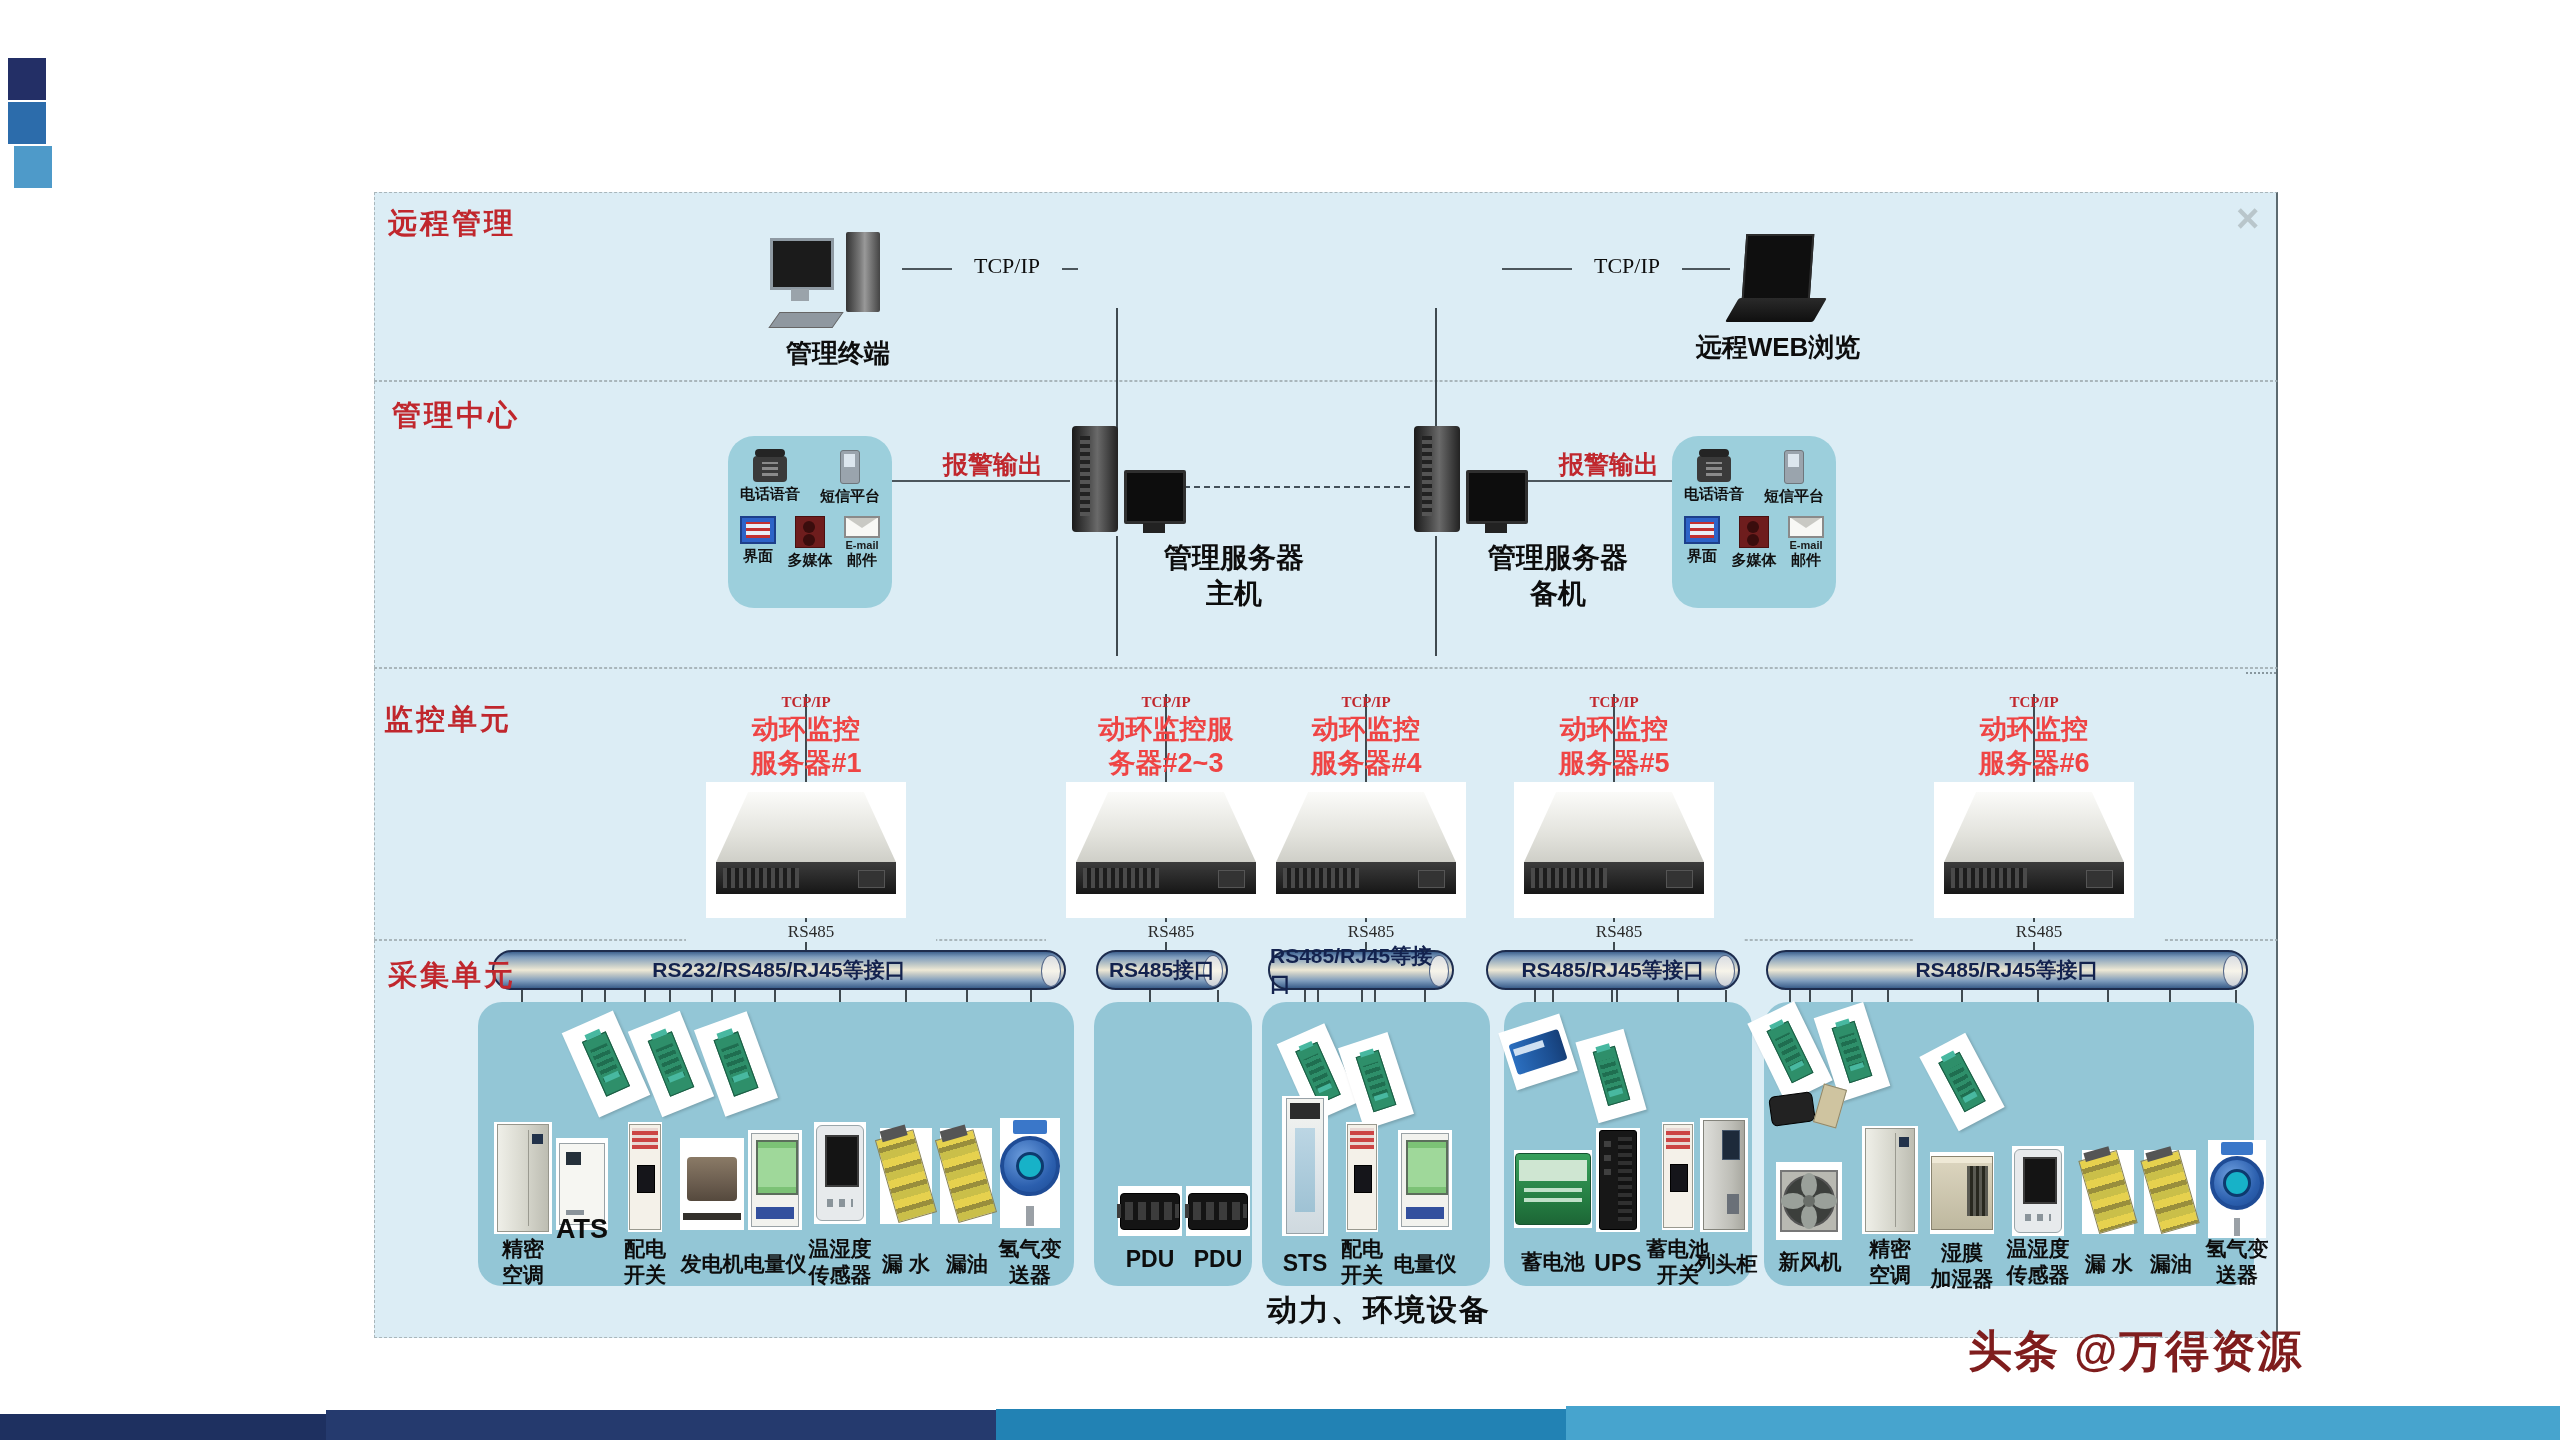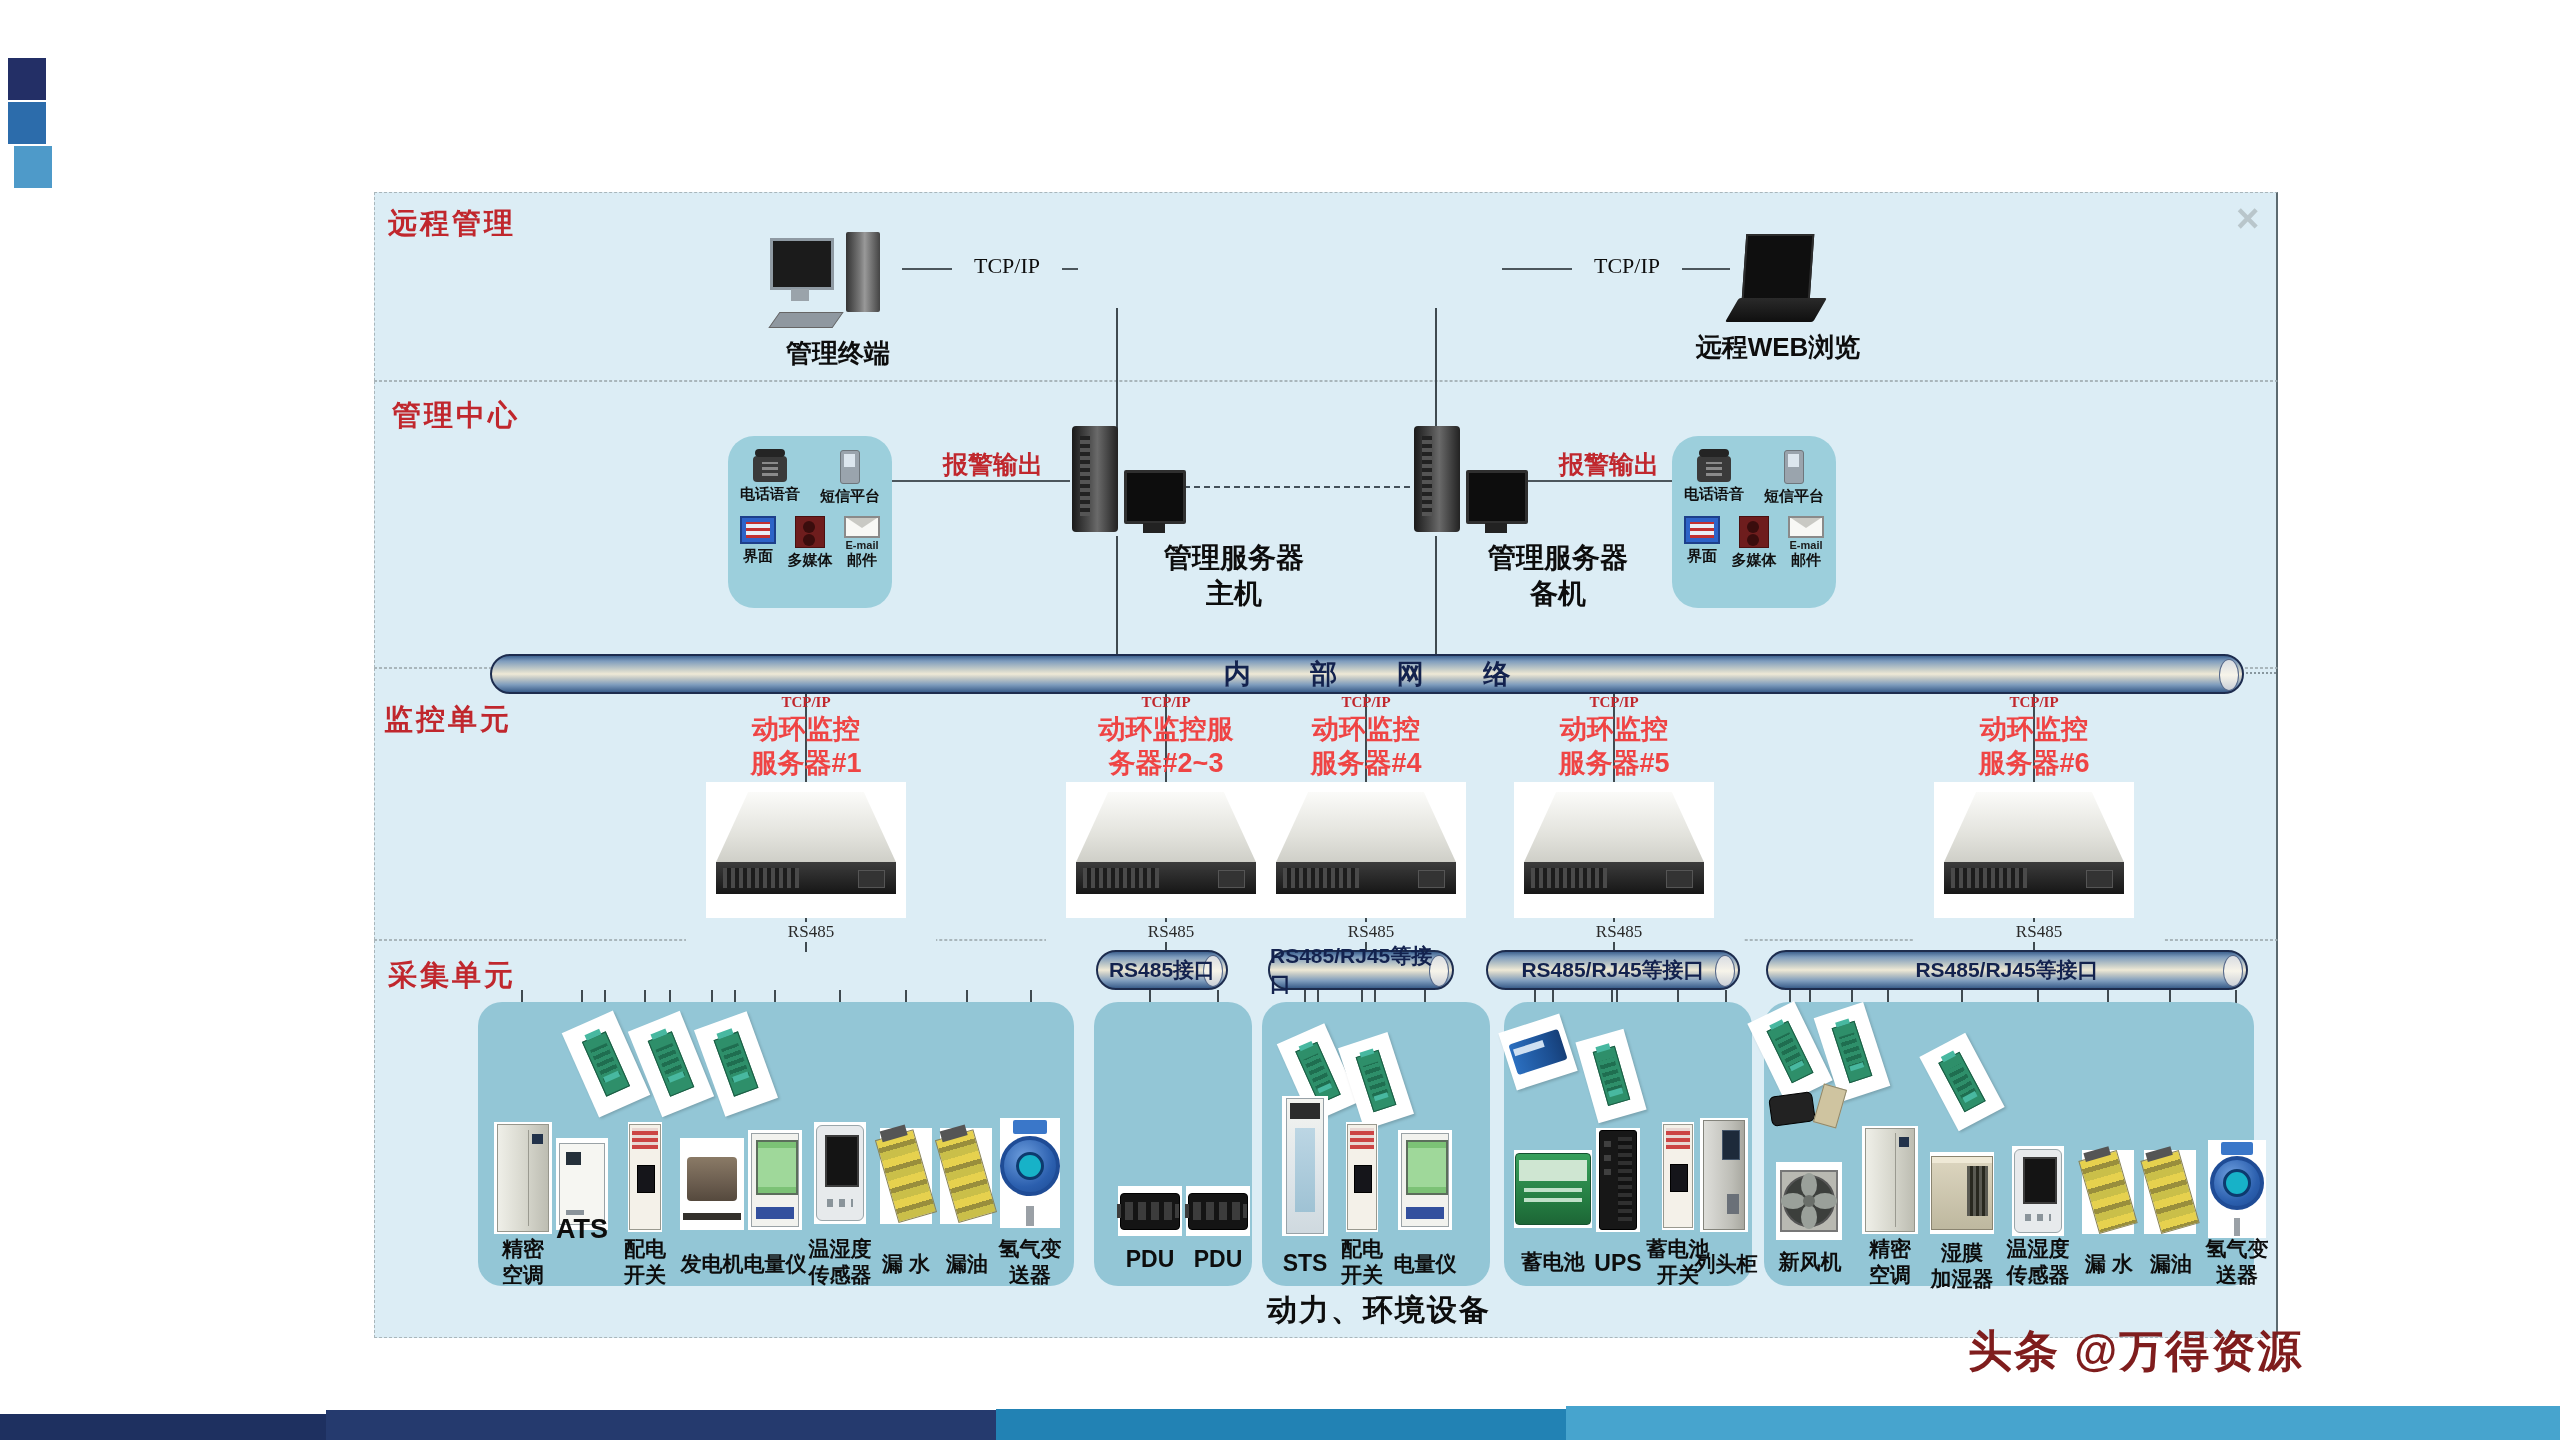--- a/index.html
+++ b/index.html
@@ -273,23 +273,20 @@
         <div class="ab-lab">多媒体</div>
       </div>
       <div class="ab-cell narrow">
         <div class="ic-mail"></div>
         <div class="email-txt">E-mail</div>
         <div class="ab-lab" style="margin-top:0;">邮件</div>
       </div>
     </div>
   </div>
 
-  <div class="cyl" style="left:490px;top:654px;width:1754px;">
-    <span class="backbone-text">内 部 网 络</span>
-  </div>
   <div class="dotline" style="left:2246px;top:672px;width:30px;"></div>
 
   <div class="mcol" style="left:686px;">
     <div class="vline line-top"></div>
     <div class="vline line-bot"></div>
     <div class="tcp serif">TCP/IP</div>
     <div class="mcap">动环监控
 服务器#1</div>
     <div class="rack">
         <div class="rtop"></div>
@@ -339,20 +336,23 @@
     <div class="tcp serif">TCP/IP</div>
     <div class="mcap">动环监控
 服务器#6</div>
     <div class="rack">
         <div class="rtop"></div>
         <div class="rfront"></div>
       </div>
     <div class="port serif bglight">RS485</div>
   </div>
 
+  <div class="cyl" style="left:492px;top:950px;width:574px;">
+      <span class="cyl-text">RS232/RS485/RJ45等接口</span>
+    </div>
   <div class="cyl" style="left:1096px;top:950px;width:132px;">
       <span class="cyl-text">RS485接口</span>
     </div>
   <div class="cyl" style="left:1268px;top:950px;width:186px;">
       <span class="cyl-text">RS485/RJ45等接口</span>
     </div>
   <div class="cyl" style="left:1486px;top:950px;width:254px;">
       <span class="cyl-text">RS485/RJ45等接口</span>
     </div>
   <div class="cyl" style="left:1766px;top:950px;width:482px;">

